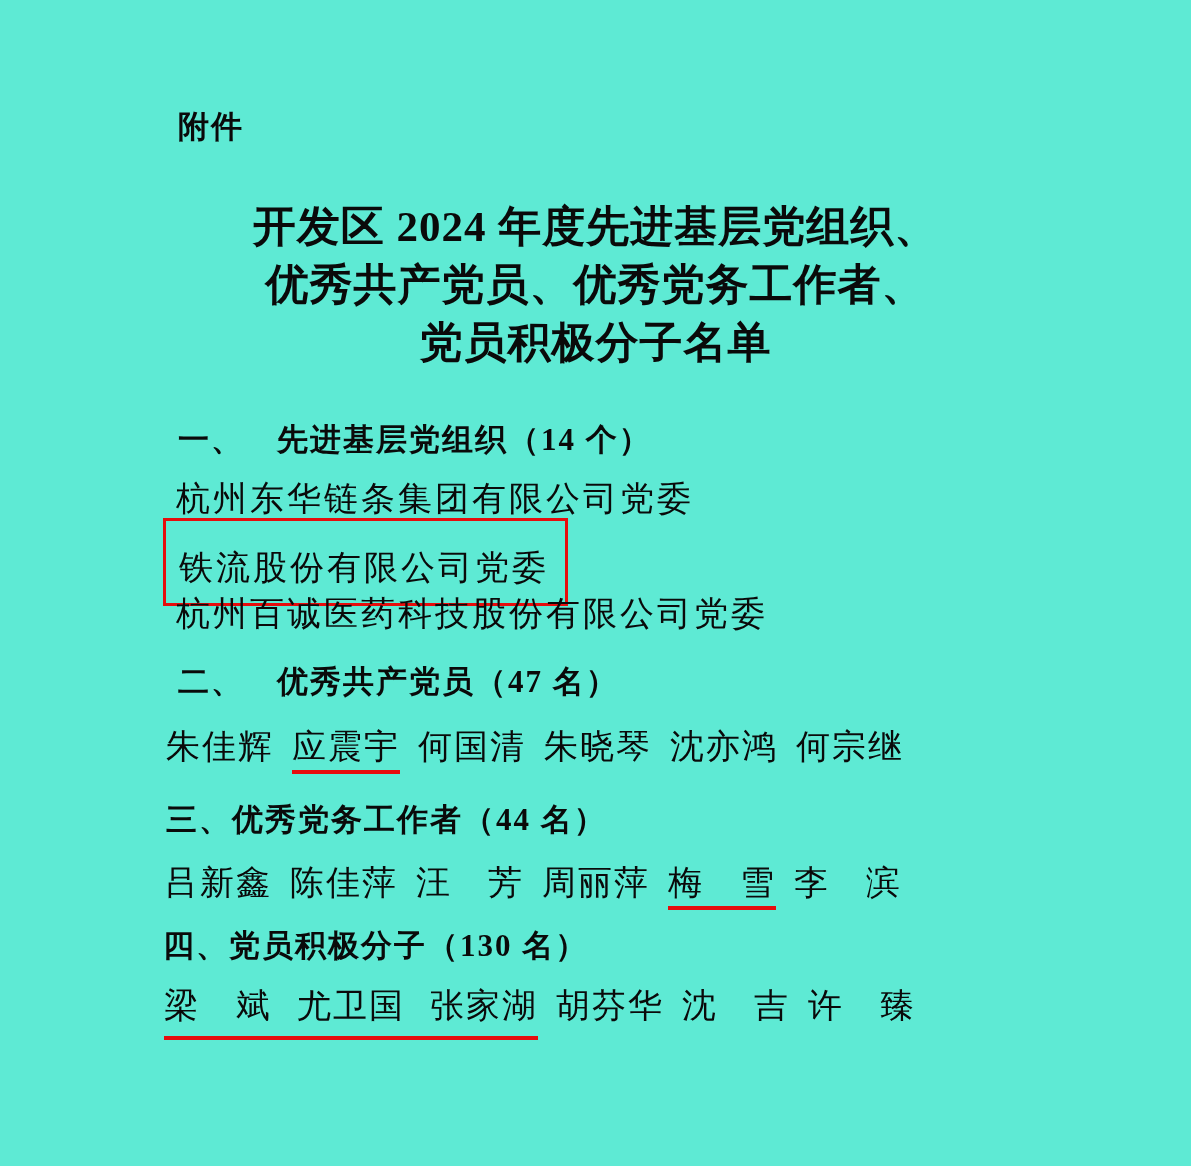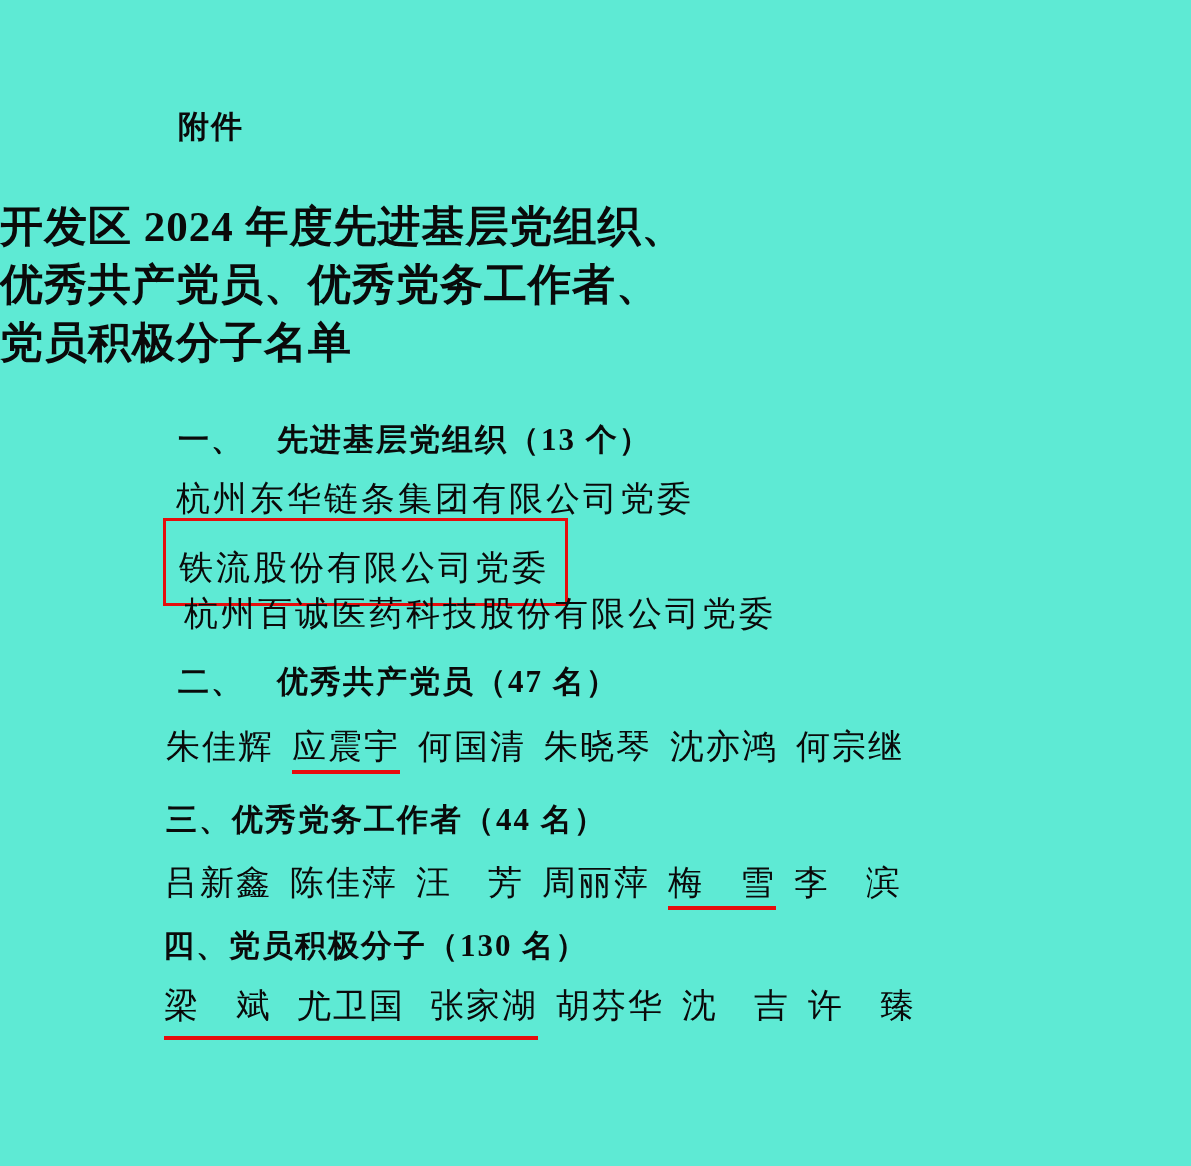--- a/index.html
+++ b/index.html
@@ -21,20 +21,21 @@
     left:178px; top:106px;
     font-size:31px;
     font-weight:600;
     letter-spacing:2px;
     font-family:"Liberation Sans","DejaVu Sans",sans-serif;
   }
   .title{
     position:absolute;
     left:0; top:198px;
     width:1191px;
+    text-align:center;
     font-weight:bold;
     font-size:43px;
     line-height:58px;
     letter-spacing:1px;
   }
   .sec-heading{
     position:absolute;
     font-size:31px;
     font-weight:bold;
     letter-spacing:2px;
@@ -79,29 +80,29 @@
 <div class="page">
 
   <div class="attachment">附件</div>
 
   <div class="title">
     <div>开发区 2024 年度先进基层党组织、</div>
     <div>优秀共产党员、优秀党务工作者、</div>
     <div>党员积极分子名单</div>
   </div>
 
-  <div class="sec-heading" style="left:178px; top:419px;">一、　先进基层党组织（13 个）</div>
+  <div class="sec-heading" style="left:178px; top:419px;">一、　先进基层党组织（14 个）</div>
 
   <div class="body-line" style="left:176px; top:476px;">杭州东华链条集团有限公司党委</div>
 
   <div class="highlight-box">
     <span>铁流股份有限公司党委</span>
   </div>
 
-  <div class="body-line" style="left:184px; top:591px;">杭州百诚医药科技股份有限公司党委</div>
+  <div class="body-line" style="left:176px; top:591px;">杭州百诚医药科技股份有限公司党委</div>
 
   <div class="sec-heading" style="left:178px; top:661px;">二、　优秀共产党员（47 名）</div>
 
   <div class="name-row" style="left:166px; top:724px;">
     <span>朱佳辉</span>
     <span class="u-red"><span>应震宇</span></span>
     <span>何国清</span>
     <span>朱晓琴</span>
     <span>沈亦鸿</span>
     <span>何宗继</span>

